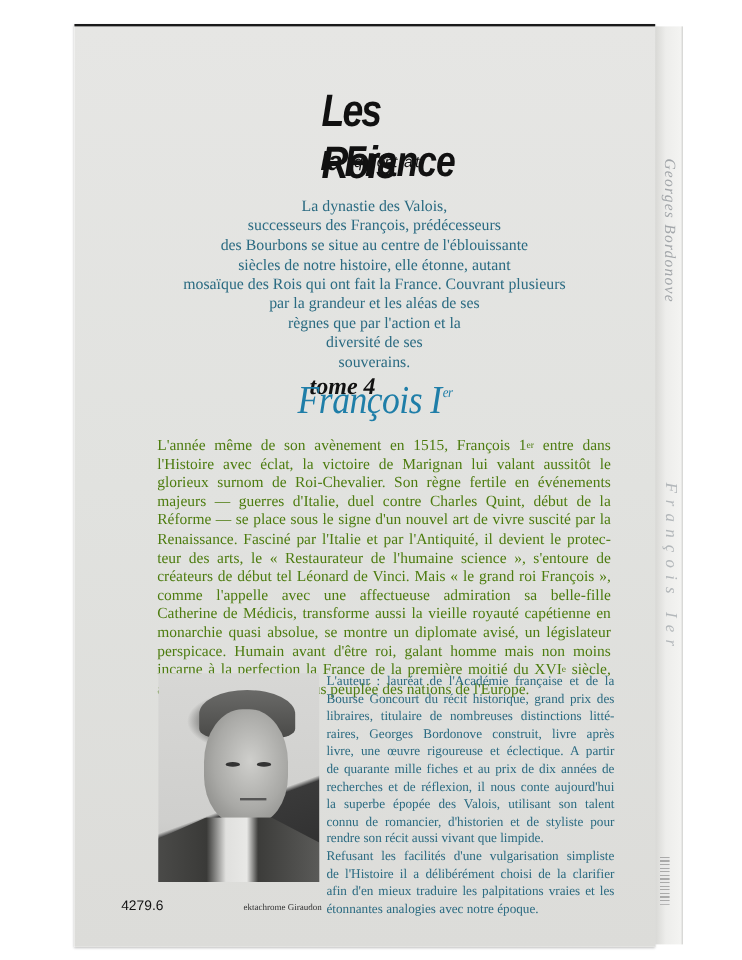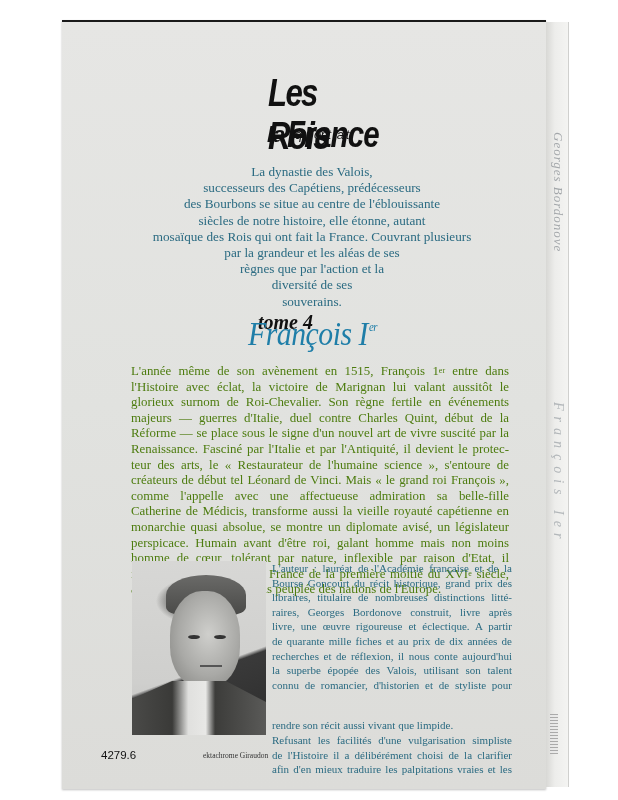--- a/index.html
+++ b/index.html
@@ -178,21 +178,21 @@
       font-size: 11px;
       line-height: 14.6px;
       color: #2b6b82;
     }
     .author-text div {
       white-space: nowrap;
       text-align: justify;
       text-align-last: justify;
       height: 14.6px;
     }
-    .author-text div.last { text-align-last: left; margin-top: 26px; }
+    .author-text div.last { text-align-last: left; }
     .code {
       position: absolute;
       left: 101px; top: 749px;
       font-family: "Liberation Sans", sans-serif;
       font-size: 11.5px;
       color: #111;
     }
     .credit {
       position: absolute;
       left: 203px; top: 751px;
@@ -214,21 +214,21 @@
 
 <div class="series-logo">
   <span class="l1">Les Rois</span>
   <span class="l2">qui ont fait</span>
   <span class="l3a">la</span>
   <span class="l3b">France</span>
 </div>
 
 <div class="intro">
   <div>La dynastie des Valois,</div>
-  <div>successeurs des Capétiens, prédécesseurs</div>
+  <div>successeurs des François, prédécesseurs</div>
   <div>des Bourbons se situe au centre de l'éblouissante</div>
   <div>siècles de notre histoire, elle étonne, autant</div>
   <div>mosaïque des Rois qui ont fait la France. Couvrant plusieurs</div>
   <div>par la grandeur et les aléas de ses</div>
   <div>règnes que par l'action et la</div>
   <div>diversité de ses</div>
   <div>souverains.</div>
 </div>
 
 <div class="tome">tome 4</div>
@@ -243,21 +243,20 @@
   <div>glorieux surnom de Roi-Chevalier. Son règne fertile en événements</div>
   <div>majeurs — guerres d'Italie, duel contre Charles Quint, début de la</div>
   <div>Réforme — se place sous le signe d'un nouvel art de vivre suscité par la</div>
   <div>Renaissance. Fasciné par l'Italie et par l'Antiquité, il devient le protec-</div>
   <div>teur des arts, le « Restaurateur de l'humaine science », s'entoure de</div>
   <div>créateurs de début tel Léonard de Vinci. Mais « le grand roi François »,</div>
   <div>comme l'appelle avec une affectueuse admiration sa belle-fille</div>
   <div>Catherine de Médicis, transforme aussi la vieille royauté capétienne en</div>
   <div>monarchie quasi absolue, se montre un diplomate avisé, un législateur</div>
   <div>perspicace. Humain avant d'être roi, galant homme mais non moins</div>
-  <div>homme de cœur, tolérant par nature, inflexible par raison d'Etat, il</div>
   <div><span>incarne à la perfection la France de la première moitié du XVI</span><sup>e</sup><span> siècle,</span></div>
   <div class="last">alors la plus riche et la plus peuplée des nations de l'Europe.</div>
 </div>
 
 <div class="photo">
   <div class="hair"></div>
   <div class="face"></div>
   <div class="eye1"></div>
   <div class="eye2"></div>
   <div class="mouth"></div>

